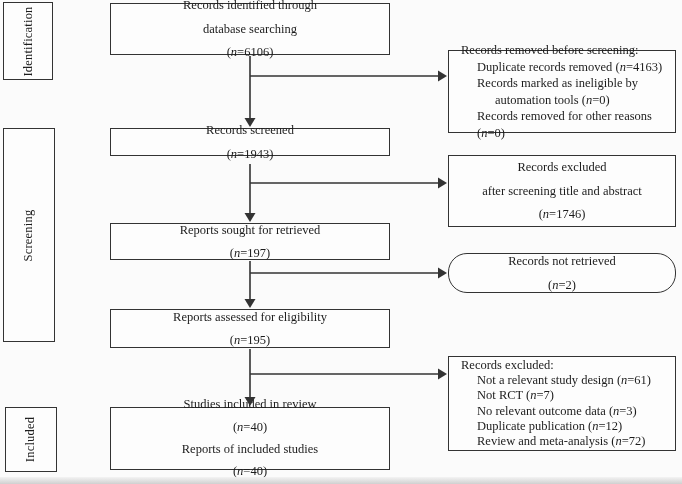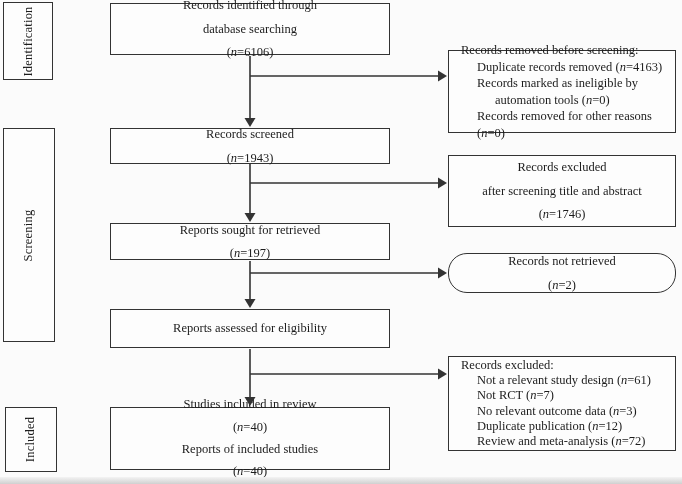--- a/index.html
+++ b/index.html
@@ -58,21 +58,21 @@
     letter-spacing:.2px;
   }
 
   
   .stage-identification{ left:3px;  top:2px;   width:50px; height:78px; }
   .stage-screening     { left:3px;  top:128px; width:52px; height:214px; }
   .stage-included      { left:5px;  top:407px; width:52px; height:65px; }
 
   
   .m1{ left:110px; top:3px;   width:280px; height:52px; }
-  .m2{ left:110px; top:128px; width:280px; height:36px; }
+  .m2{ left:110px; top:128px; width:280px; height:28px; }
   .m3{ left:110px; top:223px; width:280px; height:37px; }
   .m4{ left:110px; top:309px; width:280px; height:39px; }
   .m5{ left:110px; top:407px; width:280px; height:63px; }
 
   
   .s1{ left:448px; top:50px;  width:228px; height:83px; }
   .s2{ left:448px; top:155px; width:228px; height:72px; }
   .s3{ left:448px; top:253px; width:228px; height:40px;border-radius:19px; }
   .s4{ left:448px; top:356px; width:228px; height:95px; }
 
@@ -117,20 +117,21 @@
   <div class="box center m2">
       <span class="line ind0">Records screened</span>
       <span class="line ind0">(<i>n</i>=1943)</span>
     </div>
   <div class="box center m3">
       <span class="line ind0">Reports sought for retrieved</span>
       <span class="line ind0">(<i>n</i>=197)</span>
     </div>
   <div class="box center m4">
       <span class="line ind0">Reports assessed for eligibility</span>
+      <span class="line ind0">(<i>n</i>=195)</span>
     </div>
   <div class="box center tight m5">
       <span class="line ind0">Studies included in review</span>
       <span class="line ind0">(<i>n</i>=40)</span>
       <span class="line ind0">Reports of included studies</span>
       <span class="line ind0">(<i>n</i>=40)</span>
     </div>
 
   <div class="box leftalign s1">
       <span class="line ind0">Records removed before screening:</span>

